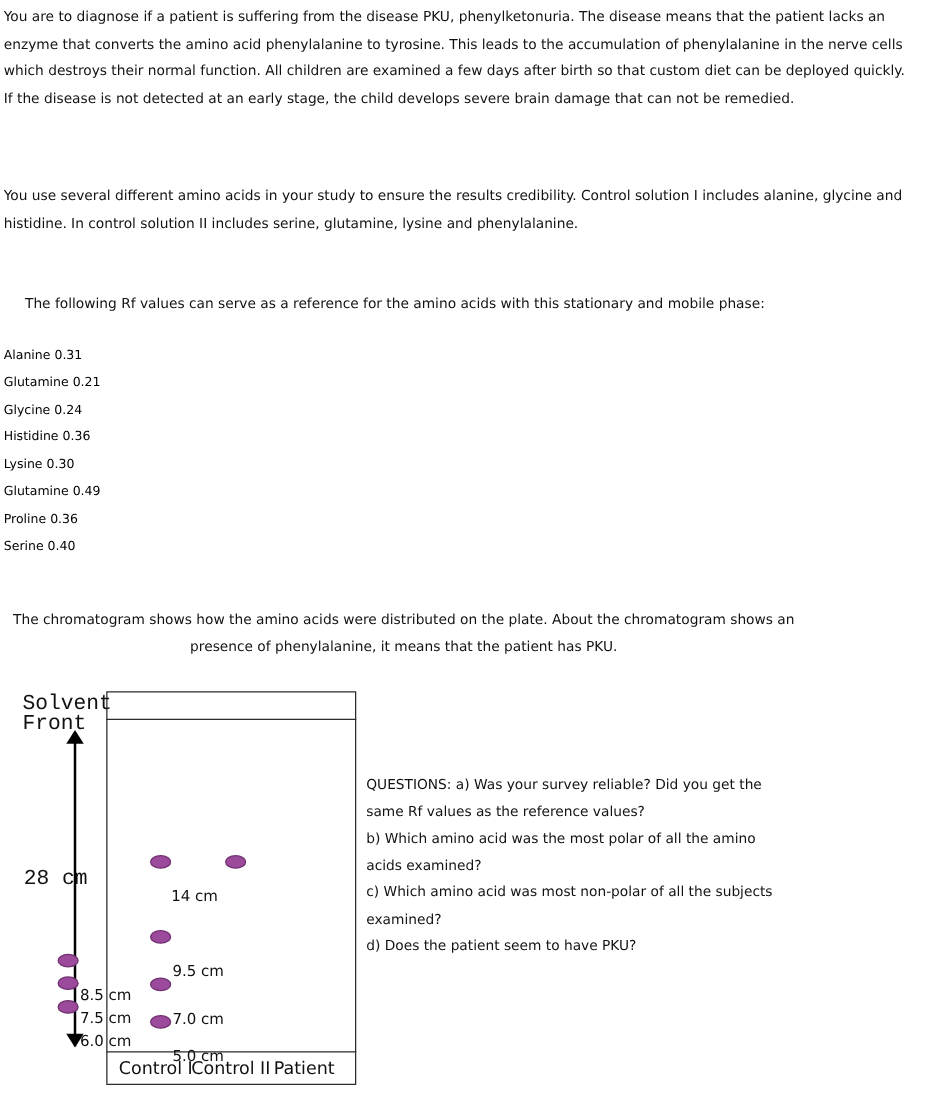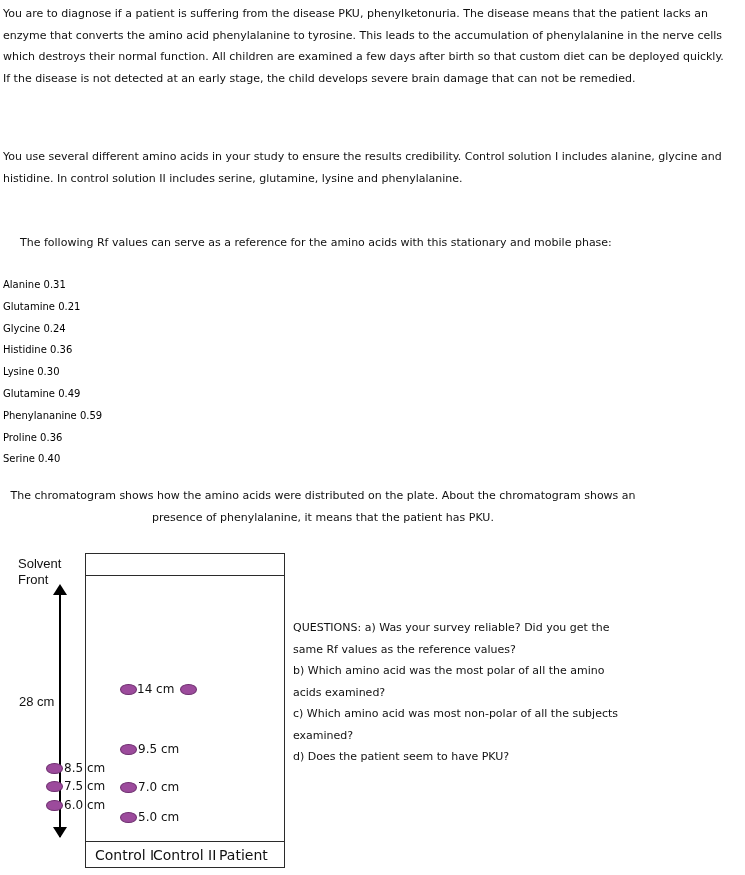--- a/index.html
+++ b/index.html
@@ -106,23 +106,23 @@
   .plate-bottomline {
     position: absolute;
     left: 71px;
     top: 293px;
     width: 200px;
     height: 0;
     border-top: 1px solid #2b2b2b;
   }
   .fig-label {
     position: absolute;
-    font-size: 13px;
-    color: #111;
-    font-family: Liberation Sans, sans-serif;
+    font-size: 17px;
+    color: #111;
+    font-family: Liberation Mono, monospace;
   }
   #solvent-front-label {
     left: 4px;
     top: 8px;
     width: 62px;
     line-height: 16px;
   }
   #origin-label {
     left: 12px;
     top: 285px;
@@ -167,20 +167,21 @@
     border-radius: 50%;
     background: #9c4b9c;
     border: 1px solid #6f2f70;
     box-sizing: border-box;
   }
   .spot-label {
     position: absolute;
     font-size: 12px;
     color: #111;
     white-space: nowrap;
+    margin-top: 28px;
   }
   .lane-label {
     position: absolute;
     font-size: 14px;
     color: #111;
     white-space: nowrap;
     text-align: right;
   }
 </style>
 </head>
@@ -211,29 +212,20 @@
       <span>Histidine</span>
       <span>0.36</span>
     </div>
     <div class="rf-item">
       <span>Lysine</span>
       <span>0.30</span>
     </div>
     <div class="rf-item">
       <span>Glutamine</span>
       <span>0.49</span>
-    </div>
-    <div class="rf-item">
-      <span class="rf-item squiggle">
-        <span>Phenylananine</span>
-        <span class="squiggle-underline">
-          
-        </span>
-      </span>
-      <span>0.59</span>
     </div>
     <div class="rf-item">
       <span>Proline</span>
       <span>0.36</span>
     </div>
     <div class="rf-item">
       <span>Serine</span>
       <span>0.40</span>
     </div>
   </div>

